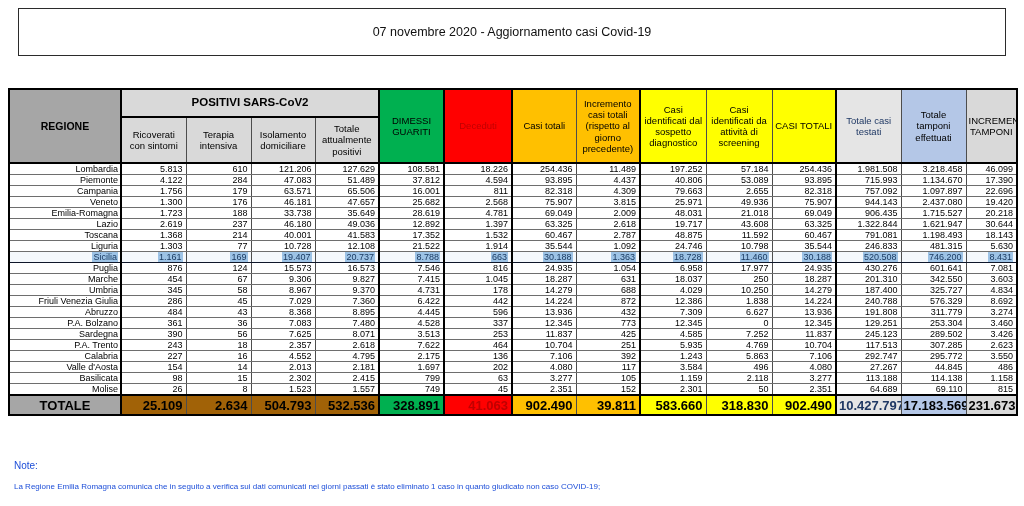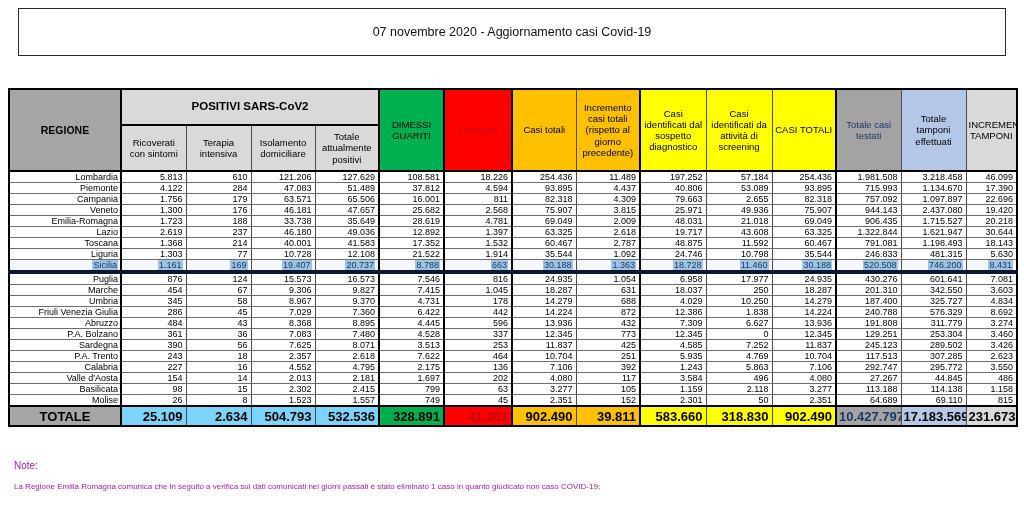--- a/index.html
+++ b/index.html
@@ -29,57 +29,57 @@
     border-collapse: collapse; table-layout: fixed;
     border: 2px solid #000;
   }
   th, td {
     border: 1px solid #4d4d4d;
     overflow: hidden;
     padding: 0 2px;
   }
   thead th { font-weight: normal; font-size: 9.5px; line-height: 1.18; text-align: center; border-bottom-width: 2px; border-bottom-color:#000; }
   .h-regione { background: #A6A6A6; font-weight: bold; font-size: 10.5px; color:#000; }
-  .h-group   { background: #D9D9D9; font-weight: bold; font-size: 11.5px; height: 36px; color:#000;margin-left:21px; }
+  .h-group   { background: #D9D9D9; font-weight: bold; font-size: 11.5px; height: 28px; color:#000;margin-left:21px; }
   .h-sub     { background: #D9D9D9; color:#000; height: 46px; }
   .bold      { font-weight: normal; }
 
   .bg-green  { background: #00B050; color: #000; }
   .bg-red    { background: #FF0000; color: #C00000; }
   .bg-orange { background: #FFC000; color: #000; }
   .bg-yellow { background: #FFFF00; color: #000; }
-  .bg-cyan   { background: #a3a3a3; color: #1F3864; }
+  .bg-cyan   { background: #e5e5e5; color: #1F3864; }
   .bg-peri   { background: #B4C7E7; color: #000; }
   .bg-gray   { background: #D9D9D9; color: #000; }
-  .bg-lgray  { background: #7dd3fc; color: #000; }
+  .bg-lgray  { background: #a16207; color: #000; }
 
   tbody td {
     font-size: 9px; height: 11px;
     white-space: nowrap;
     border-top-color: #6e6e6e; border-bottom-color: #6e6e6e;
     color: #000; background: #fff;
   }
   td.region { text-align: right; padding-left: 3px; }
   td.num    { text-align: right; padding-right: 3px; }
 
   .bl2 { border-left: 2px solid #000 !important; }
 
   
-  tr.sel td { border-bottom: 4px solid #0f172a; background: #f4f8fc; }
+  tr.sel td { border-bottom: 1px solid #0f172a; background: #f4f8fc; }
   tr.sel span.hl { background: #9DC3E6; color: #17375E; padding: 0 1px; }
 
   
   tr.totale td {
     font-weight: bold; font-size: 13px; height: 20px;
     border-top: 2px solid #000;
   }
   .t-label { background: #A6A6A6; text-align: center; }
 
   
-  .notes { position: absolute; left: 14px; top: 460px; color: #a21caf; }
+  .notes { position: absolute; left: 14px; top: 460px; color: #1d4ed8; }
   .notes-label { font-size: 10px; margin-bottom: 11px; }
   .note-line { font-size: 8px; line-height: 10px; }
 </style>
 </head>
 <body>
 
 <div class="title-box">
   <div>07 novembre 2020 - Aggiornamento casi Covid-19</div>
 </div>
 

